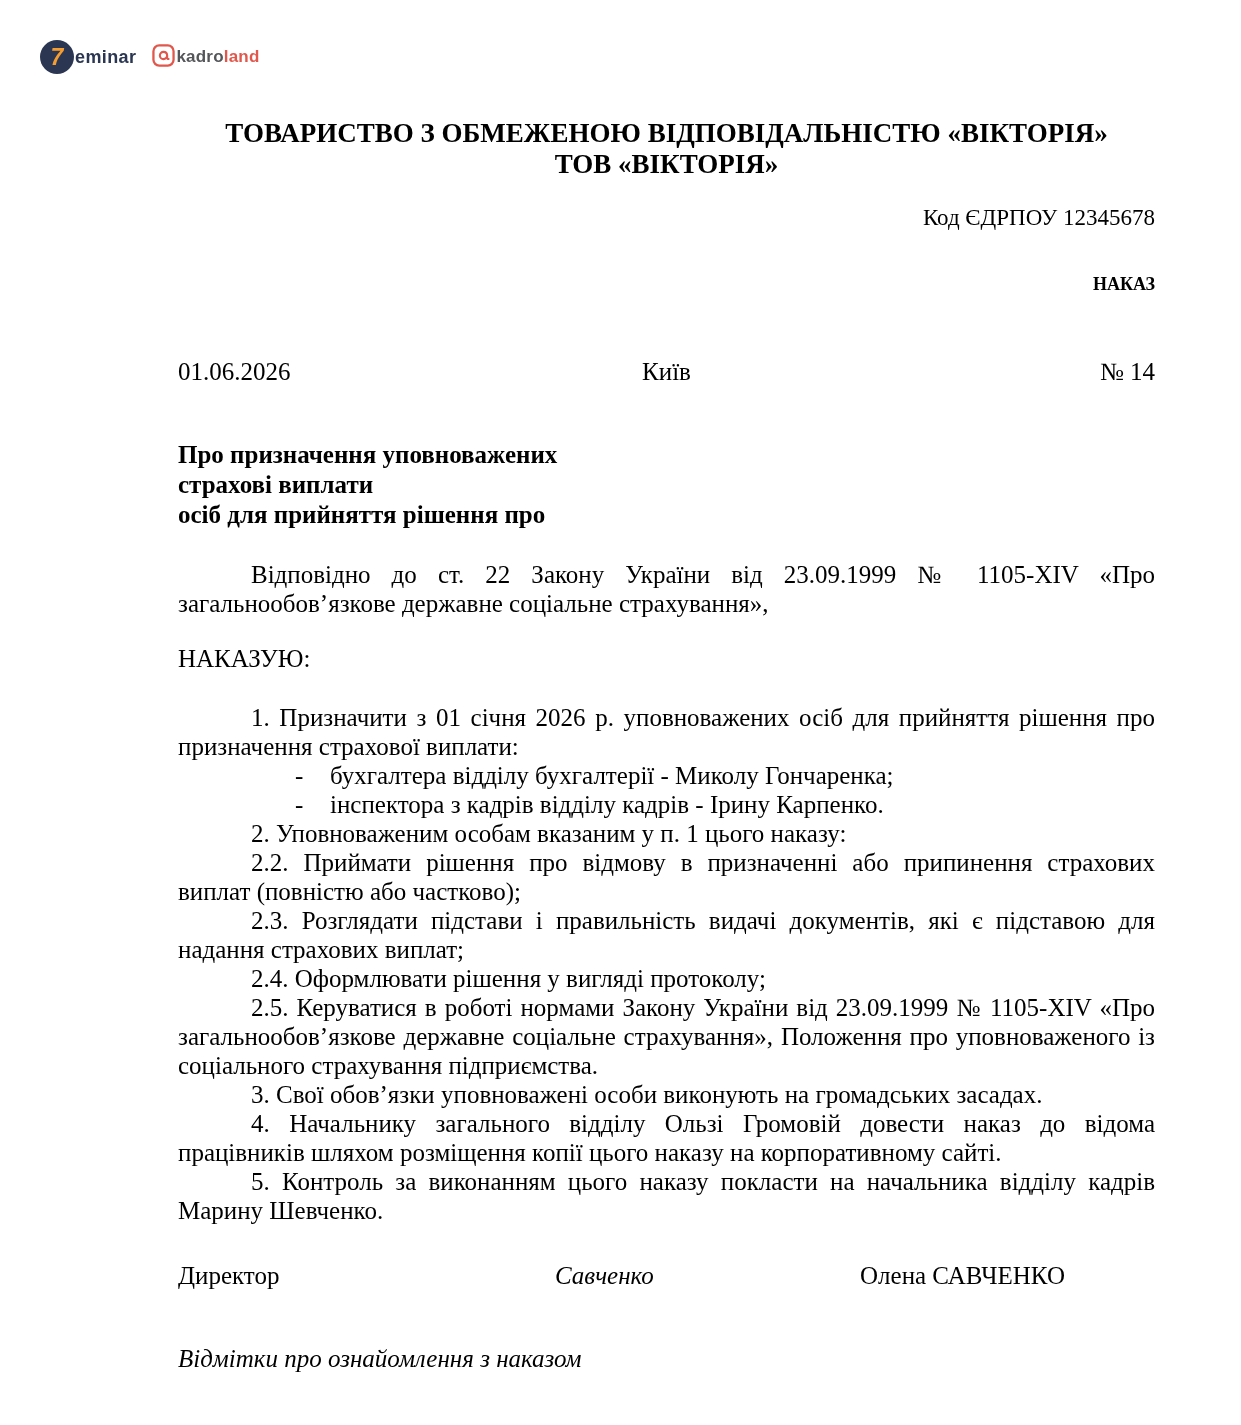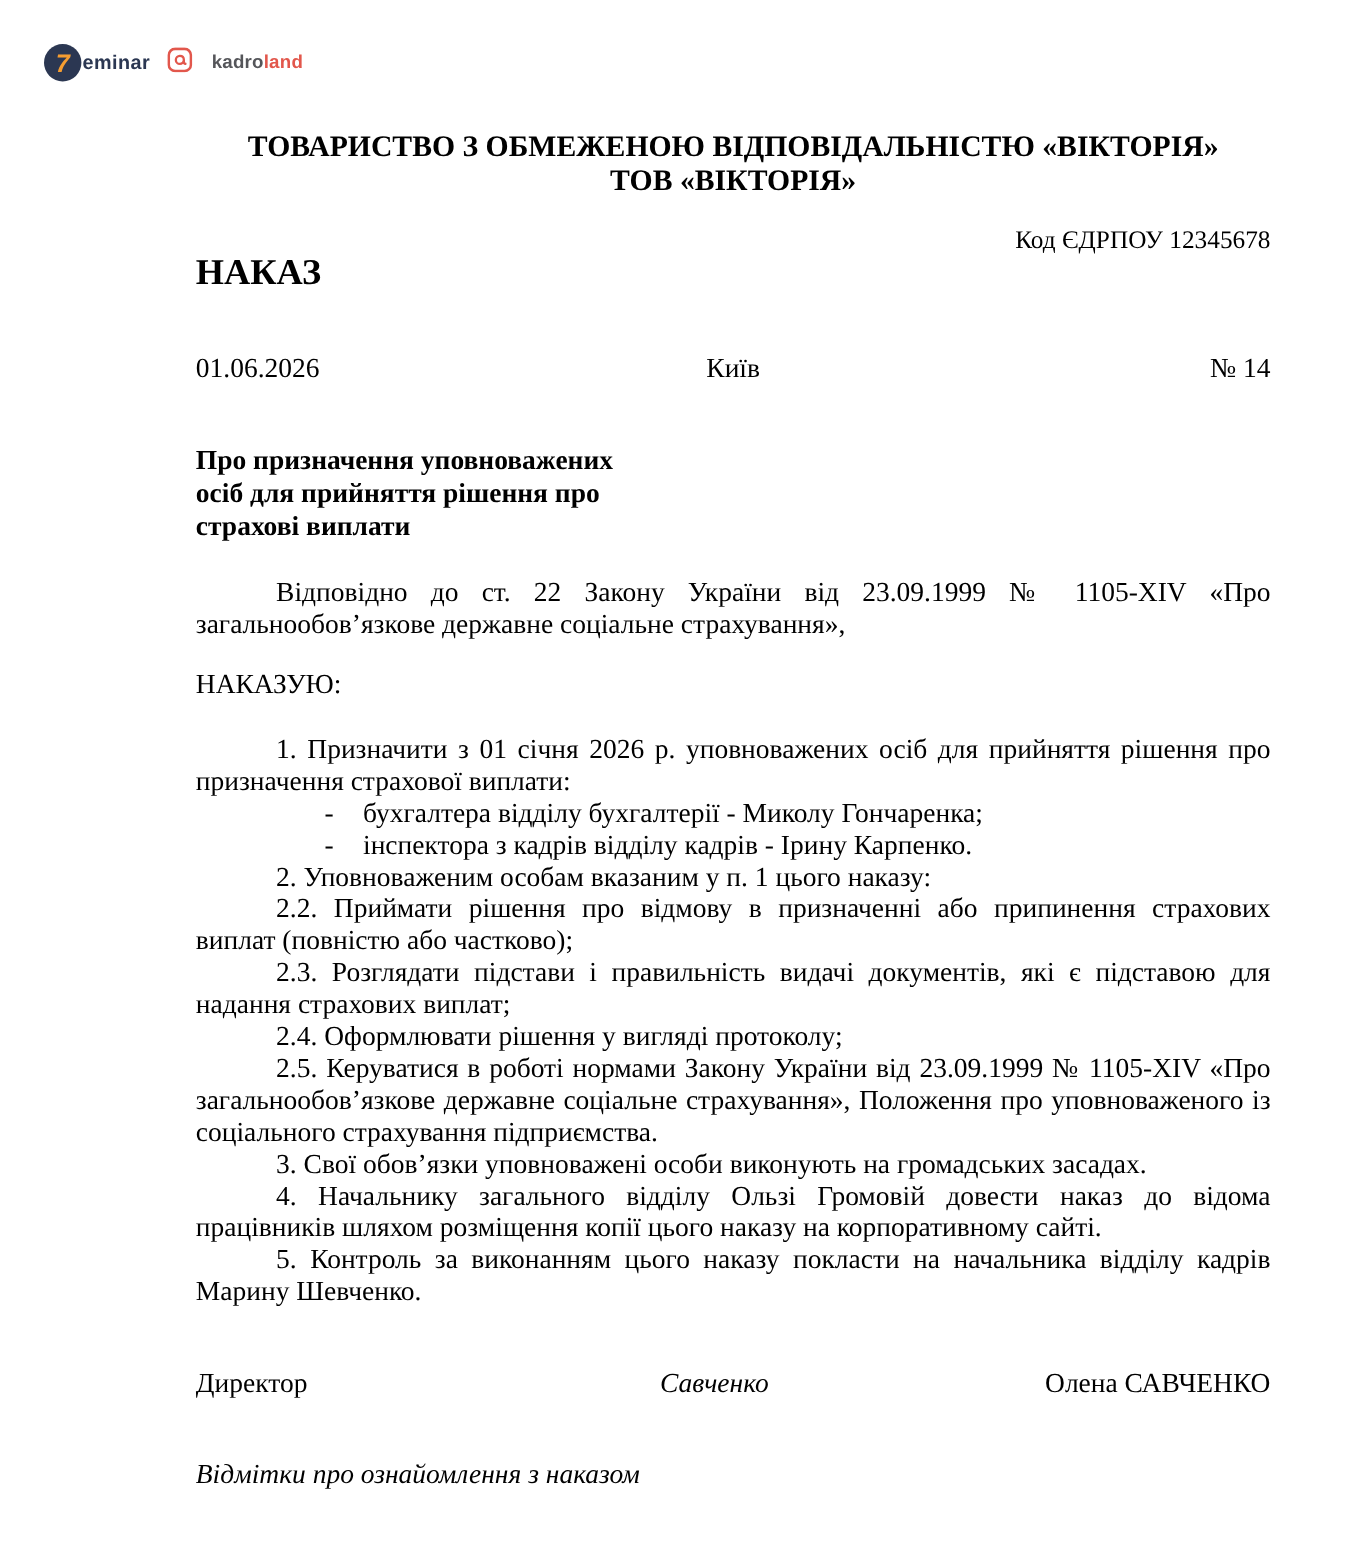--- a/index.html
+++ b/index.html
@@ -18,42 +18,42 @@
     font-family:"Liberation Sans", sans-serif;
   }
   .seminar{display:flex;align-items:center;}
   .seminar-circle{
     width:34px;height:34px;border-radius:50%;
     background:#2b3752;
     display:flex;align-items:center;justify-content:center;
     color:#f59d31;font-weight:bold;font-size:23px;font-style:italic;
   }
   .seminar-name{font-weight:bold;font-size:18px;color:#2b3752;margin-left:1px;letter-spacing:.4px;}
-  .kadro{display:flex;align-items:center;gap:17px;}
+  .kadro{display:flex;align-items:center;gap:1px;}
   .kadro-name{font-weight:bold;font-size:17px;color:#55565a;letter-spacing:.2px;}
   .kadro-name .land{color:#e2574c;}
   
   .content{
     padding:0 86px 0 178px;
     font-size:25px;line-height:29px;
   }
   .company{margin-top:118px;text-align:center;font-weight:bold;font-size:27px;line-height:31px;}
   .edrpou{margin-top:22px;text-align:right;font-size:23px;line-height:31px;}
-  .doc-type{text-align:left;font-weight:bold;font-size:33px;line-height:31px;}
+  .doc-type{text-align:right;font-weight:bold;font-size:18px;line-height:31px;margin-top:36px;}
   .meta-row{position:relative;margin-top:57px;display:flex;justify-content:space-between;}
   .meta-city{position:absolute;left:50%;transform:translateX(-50%);}
   .subject{margin-top:54px;font-weight:bold;line-height:30px;}
   .para{margin:0;}
   .indent{text-indent:73px;}
   .justify{text-align:justify;}
   .gap-30{margin-top:30px;}
   .gap-26{margin-top:26px;}
   .dash-item{padding-left:117px;}
   .dash{display:inline-block;width:35px;}
-  .signature-row{display:flex;margin-top:54px;justify-content:space-between;}
+  .signature-row{display:flex;margin-top:36px;}
   .sig-position{width:377px;}
   .sig-name{width:305px;font-style:italic;}
   .footer-note{margin-top:54px;font-style:italic;}
 </style>
 </head>
 <body>
 
 <div class="page">
 
   <div class="logos">
@@ -86,22 +86,22 @@
     <div class="doc-type">НАКАЗ</div>
 
     <div class="meta-row">
       <span>01.06.2026</span>
       <span class="meta-city">Київ</span>
       <span>№ 14</span>
     </div>
 
     <div class="subject">
       <div>Про призначення уповноважених</div>
+      <div>страхові виплати</div>
       <div>осіб для прийняття рішення про</div>
-      <div>страхові виплати</div>
     </div>
 
     <p class="para indent justify gap-30">Відповідно до ст. 22 Закону України від 23.09.1999 № 1105-XIV «Про загальнообов’язкове державне соціальне страхування»,</p>
 
     <p class="para gap-26">НАКАЗУЮ:</p>
 
     <p class="para indent justify gap-30">1. Призначити з 01 січня 2026 р. уповноважених осіб для прийняття рішення про призначення страхової виплати:</p>
 
     <p class="para dash-item"><span class="dash">-</span><span>бухгалтера відділу бухгалтерії - Миколу Гончаренка;</span></p>
 

